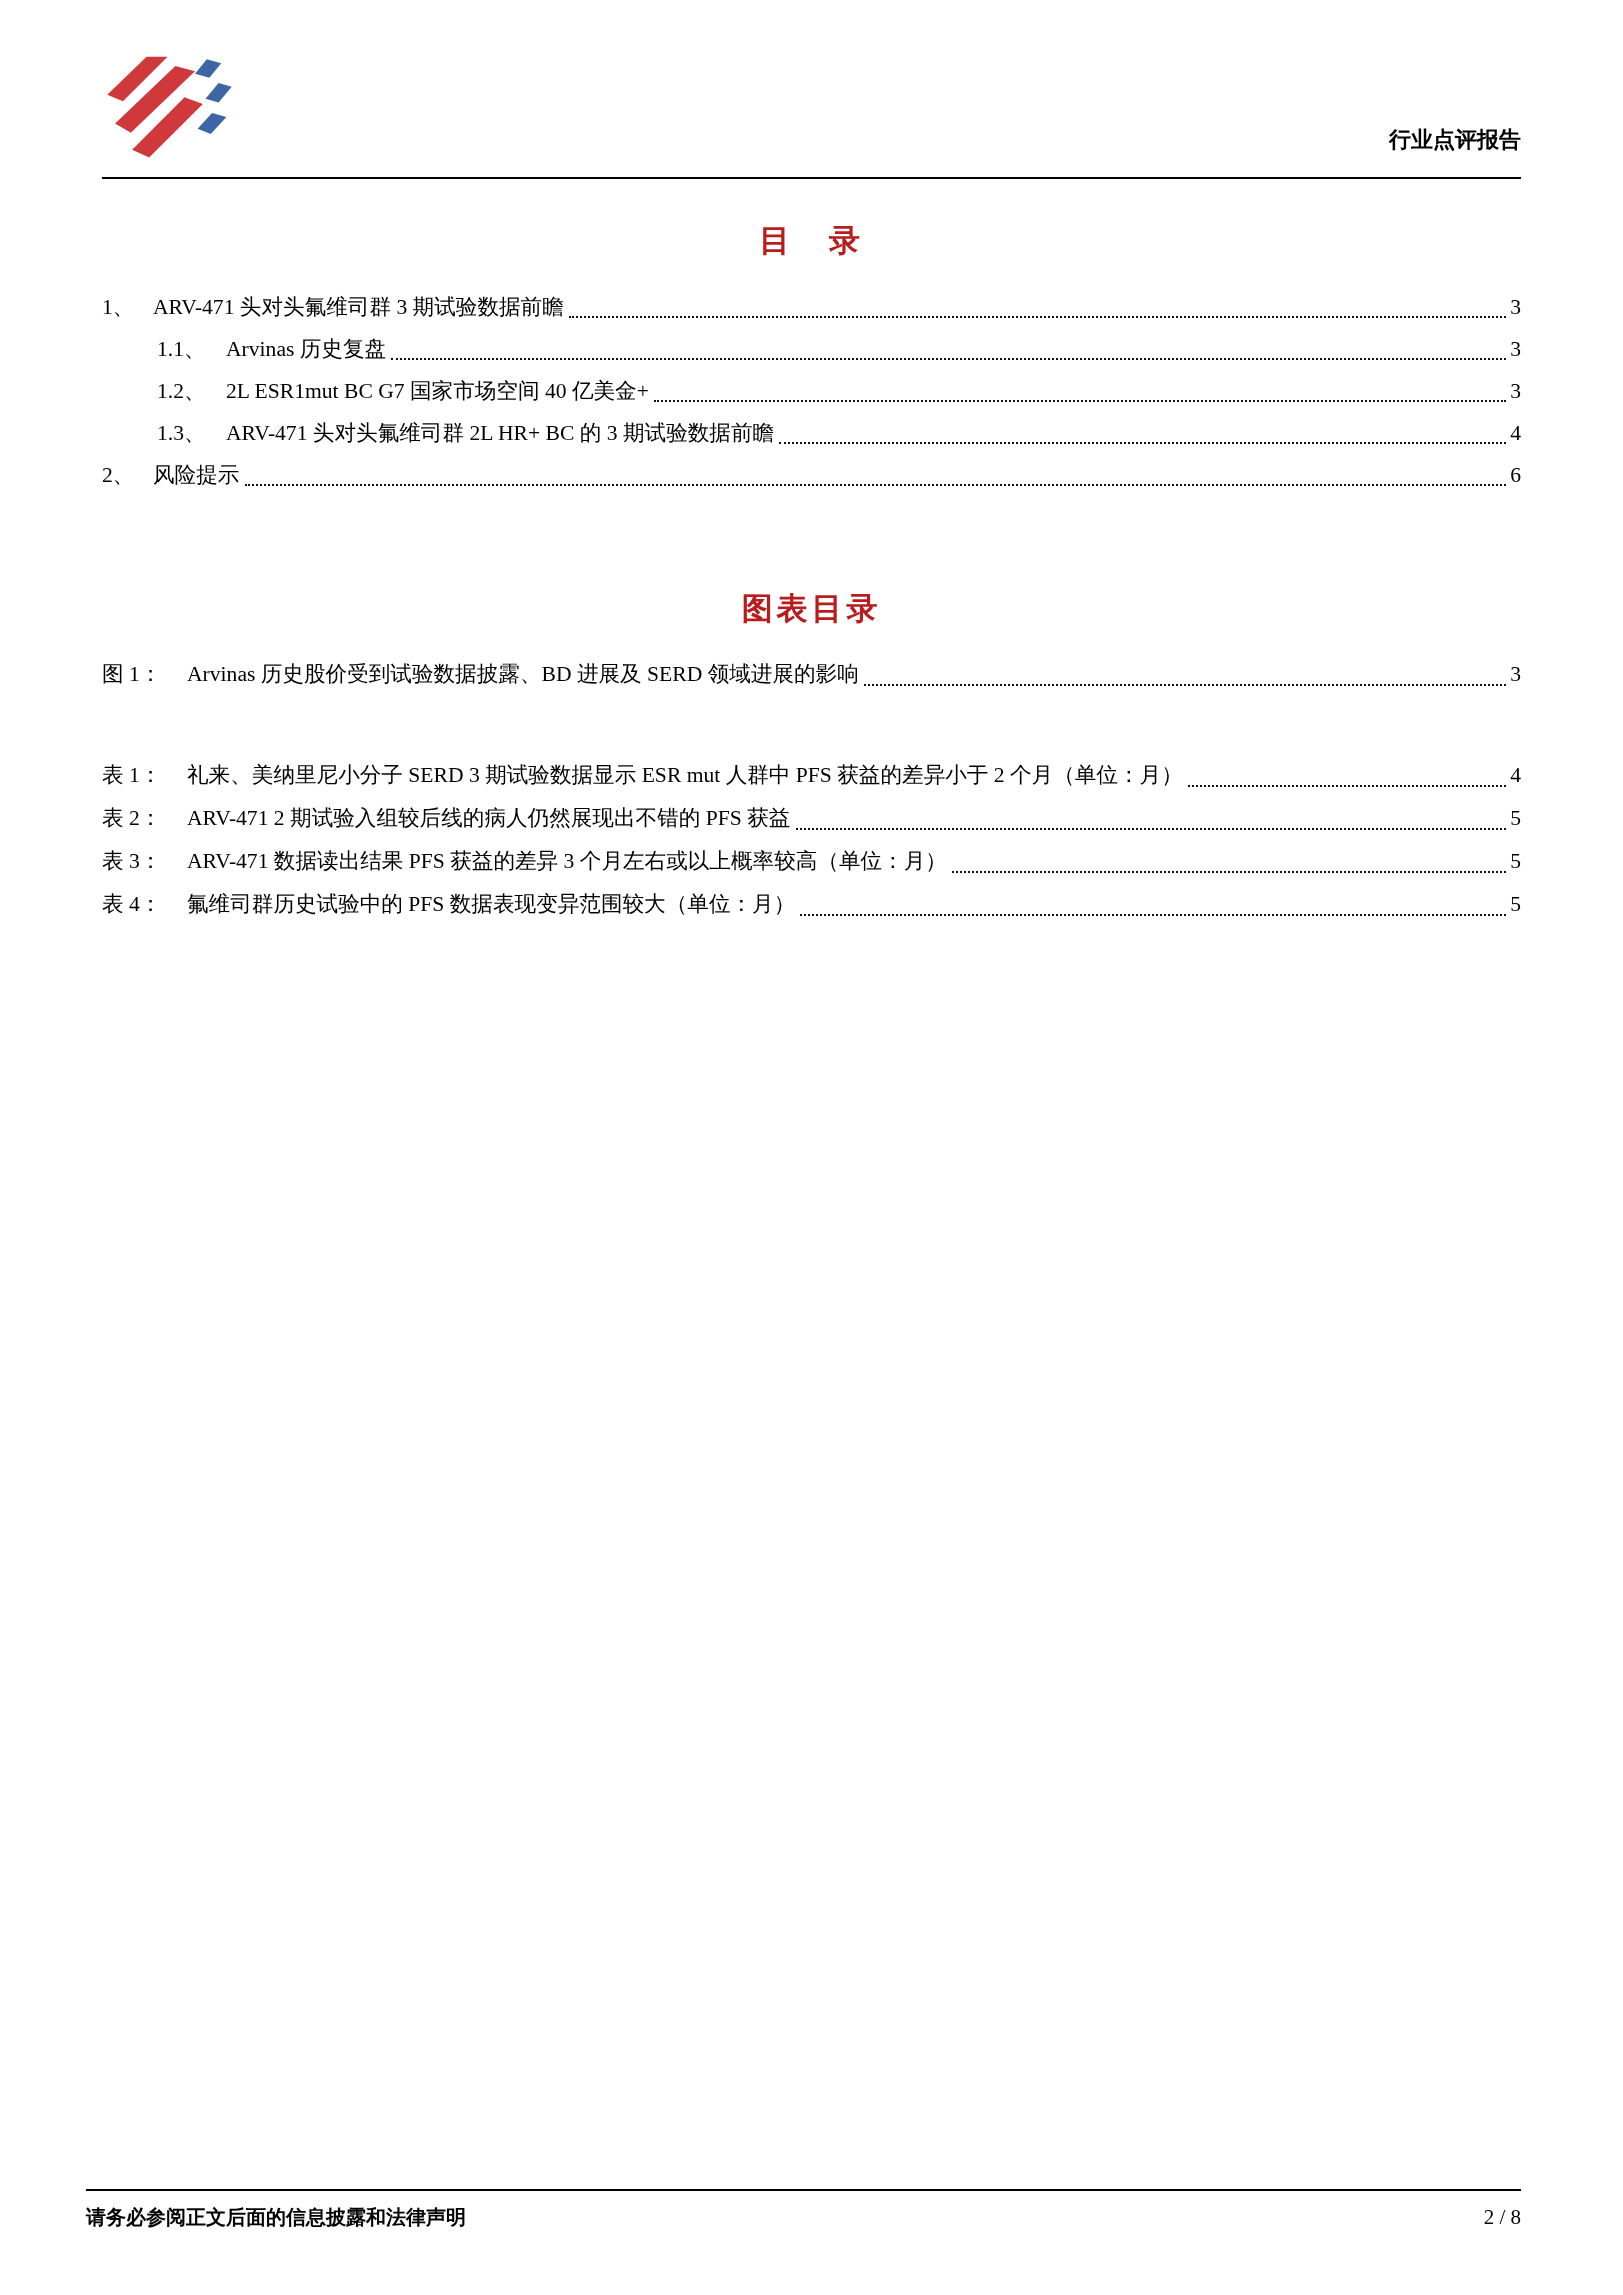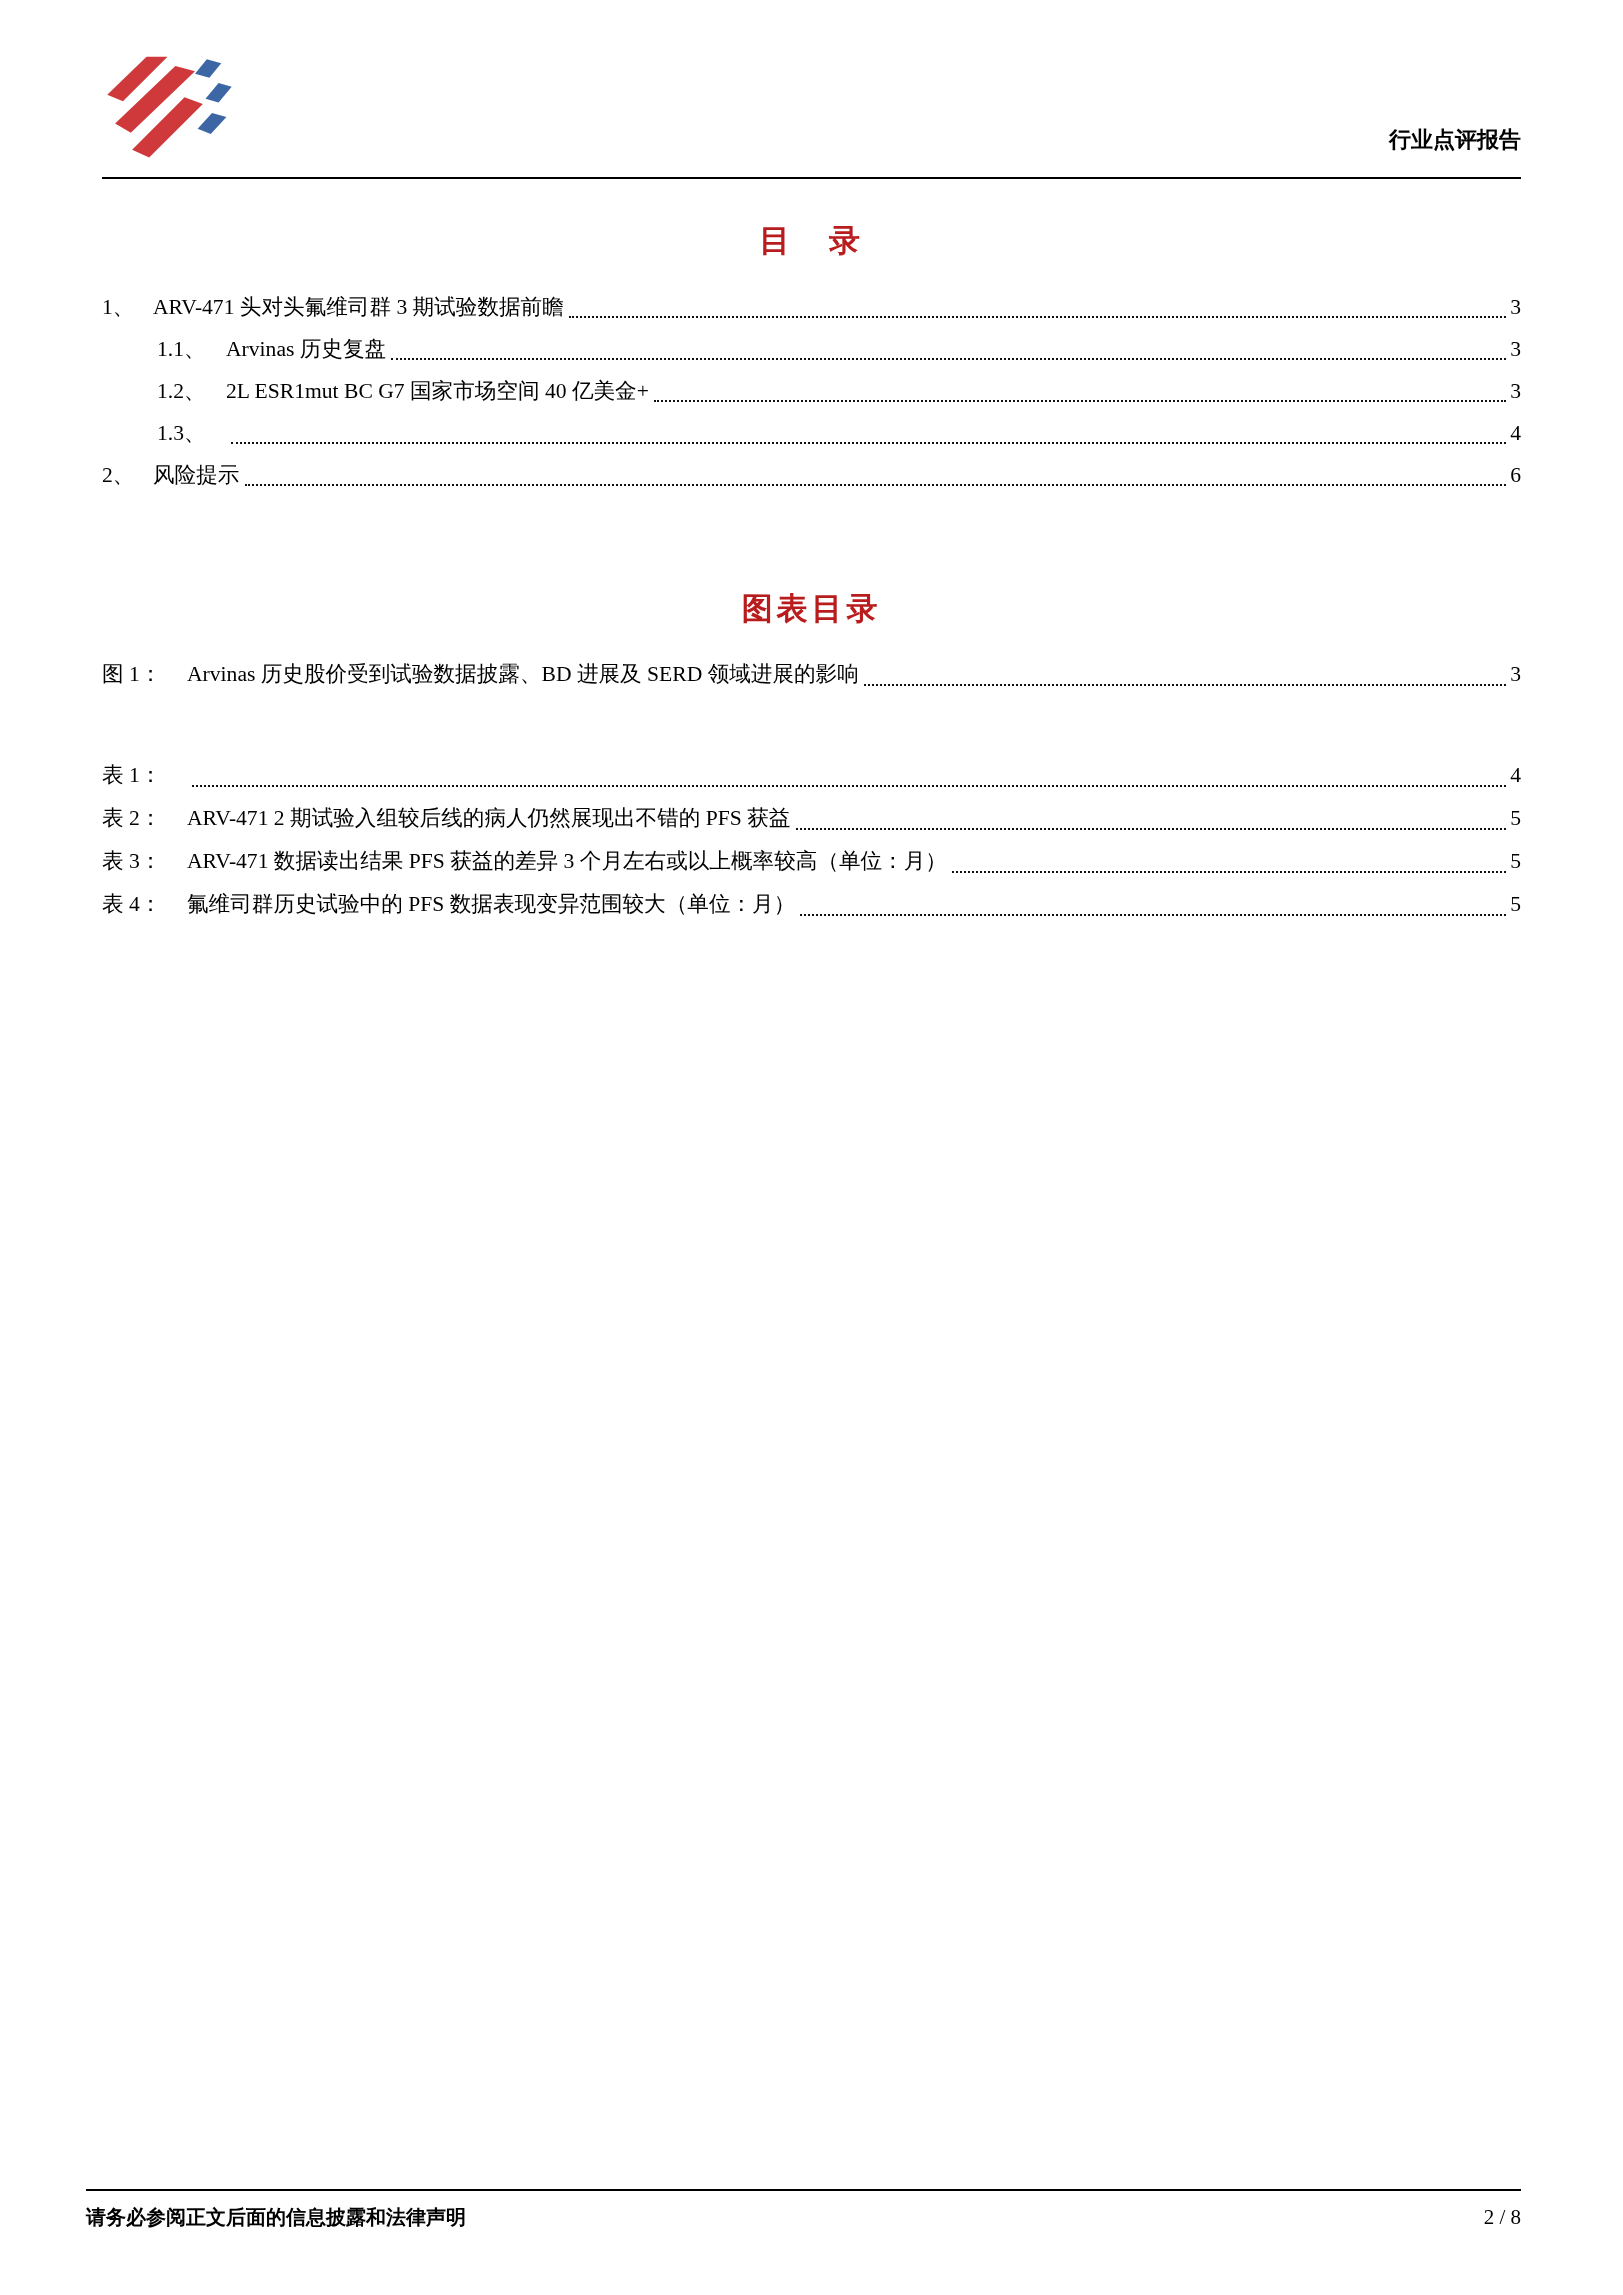--- a/index.html
+++ b/index.html
@@ -135,20 +135,21 @@
         <span class="pageno">3</span>
       </div>
       <div class="toc-row lvl2">
         <span class="num">1.2、</span>
         <span class="row-title">2L ESR1mut BC G7 国家市场空间 40 亿美金+</span>
         <span class="leader"></span>
         <span class="pageno">3</span>
       </div>
       <div class="toc-row lvl2">
         <span class="num">1.3、</span>
+        <span class="row-title">ARV-471 头对头氟维司群 2L HR+ BC 的 3 期试验数据前瞻</span>
         <span class="leader"></span>
         <span class="pageno">4</span>
       </div>
       <div class="toc-row lvl1">
         <span class="num">2、</span>
         <span class="row-title">风险提示</span>
         <span class="leader"></span>
         <span class="pageno">6</span>
       </div>
     </nav>
@@ -157,20 +158,21 @@
 
     <nav>
       <div class="fig-row fig-gap">
         <span class="num">图 1：</span>
         <span class="row-title">Arvinas 历史股价受到试验数据披露、BD 进展及 SERD 领域进展的影响</span>
         <span class="leader"></span>
         <span class="pageno">3</span>
       </div>
       <div class="fig-row">
         <span class="num">表 1：</span>
+        <span class="row-title">礼来、美纳里尼小分子 SERD 3 期试验数据显示 ESR mut 人群中 PFS 获益的差异小于 2 个月（单位：月）</span>
         <span class="leader"></span>
         <span class="pageno">4</span>
       </div>
       <div class="fig-row">
         <span class="num">表 2：</span>
         <span class="row-title">ARV-471 2 期试验入组较后线的病人仍然展现出不错的 PFS 获益</span>
         <span class="leader"></span>
         <span class="pageno">5</span>
       </div>
       <div class="fig-row">

